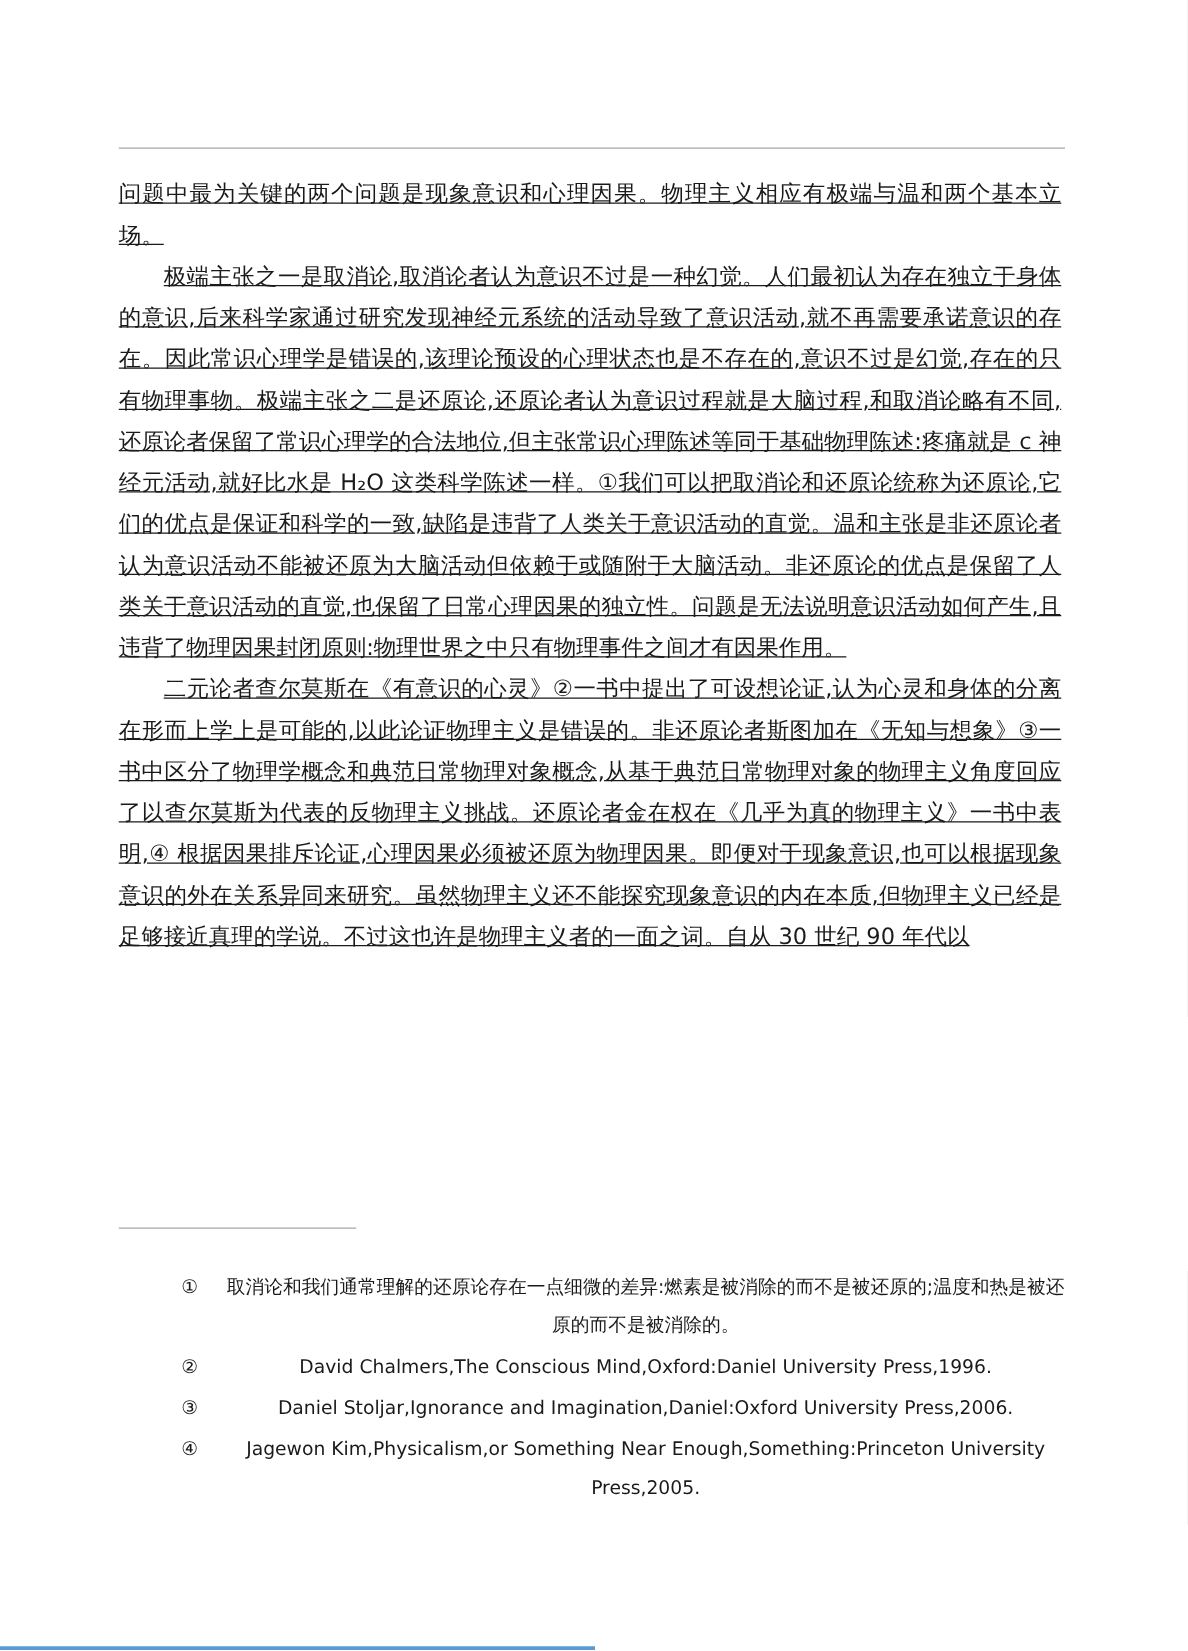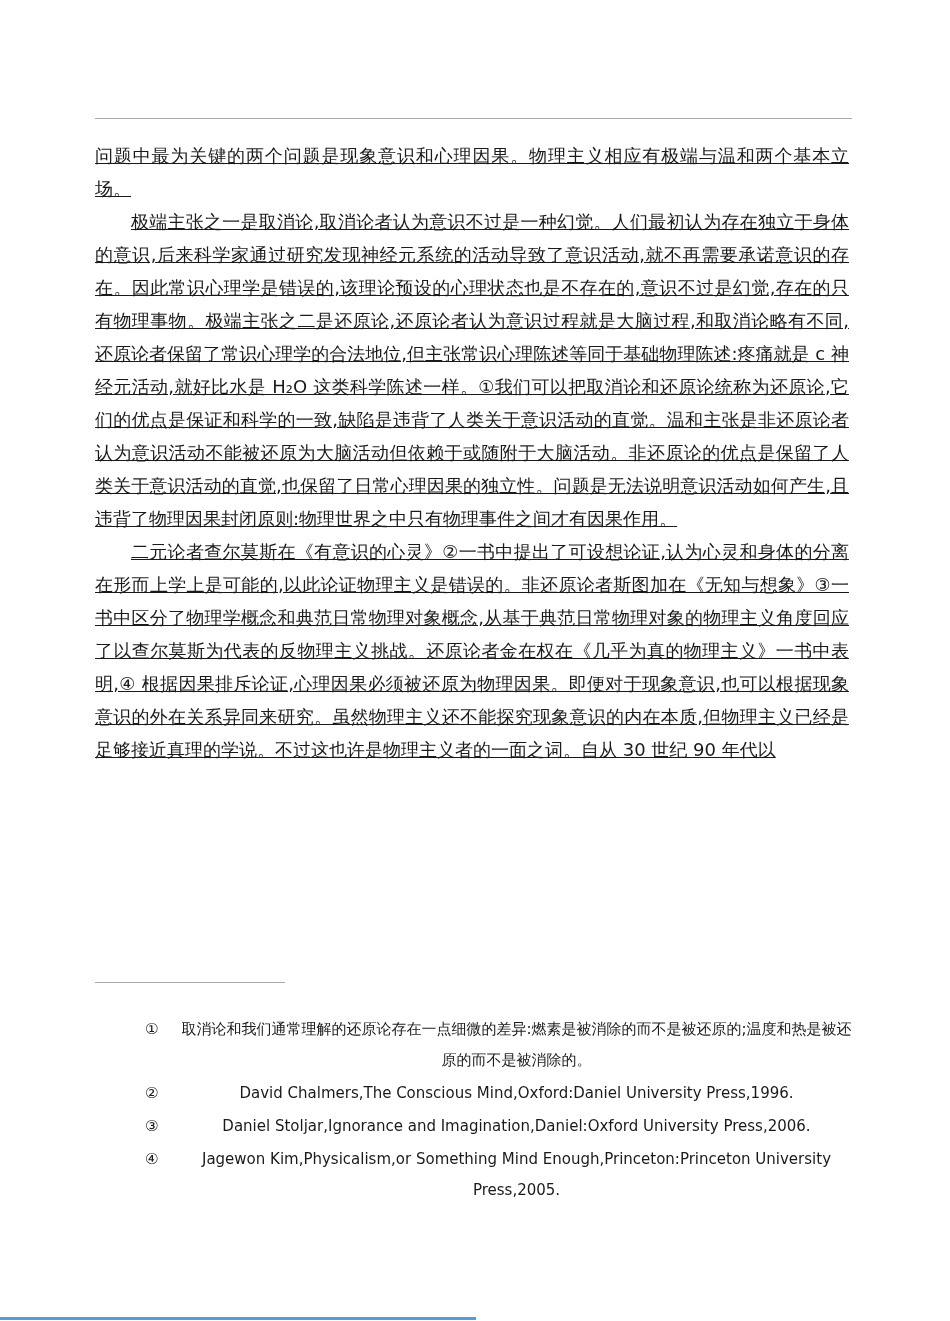--- a/index.html
+++ b/index.html
@@ -85,19 +85,19 @@
     <div class="footnote">
       <span class="fn-marker">②</span>
       <span class="fn-text">David Chalmers,The Conscious Mind,Oxford:Daniel University Press,1996.</span>
     </div>
     <div class="footnote">
       <span class="fn-marker">③</span>
       <span class="fn-text">Daniel Stoljar,Ignorance and Imagination,Daniel:Oxford University Press,2006.</span>
     </div>
     <div class="footnote">
       <span class="fn-marker">④</span>
-      <span class="fn-text">Jagewon Kim,Physicalism,or Something Mind Enough,Princeton:Princeton University Press,2005.</span>
+      <span class="fn-text">Jagewon Kim,Physicalism,or Something Near Enough,Something:Princeton University Press,2005.</span>
     </div>
   </div>
 
   <div class="bottom-accent"></div>
 
 </div>
 
 </body></html>

